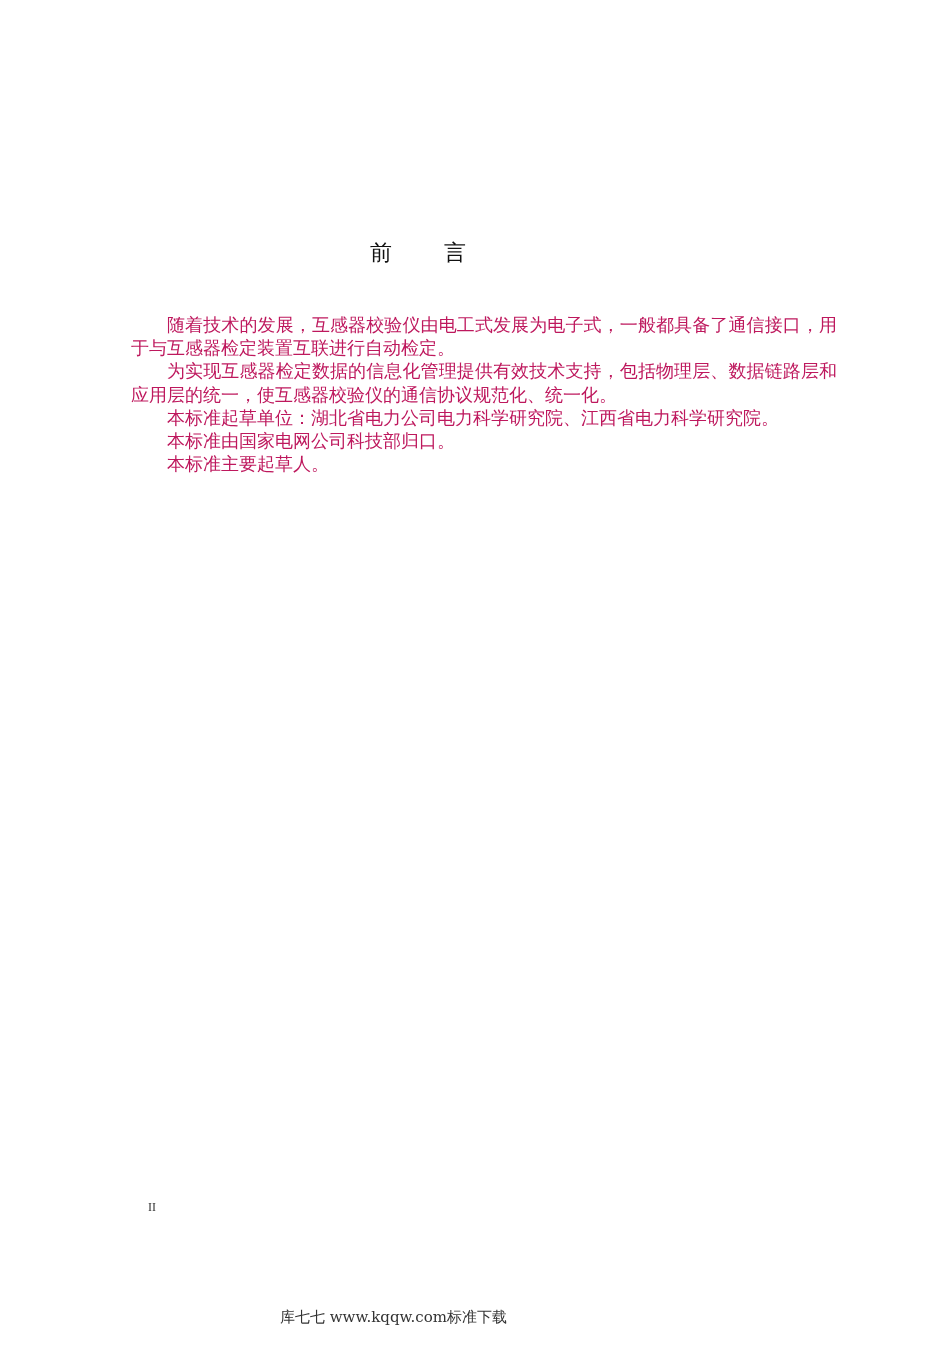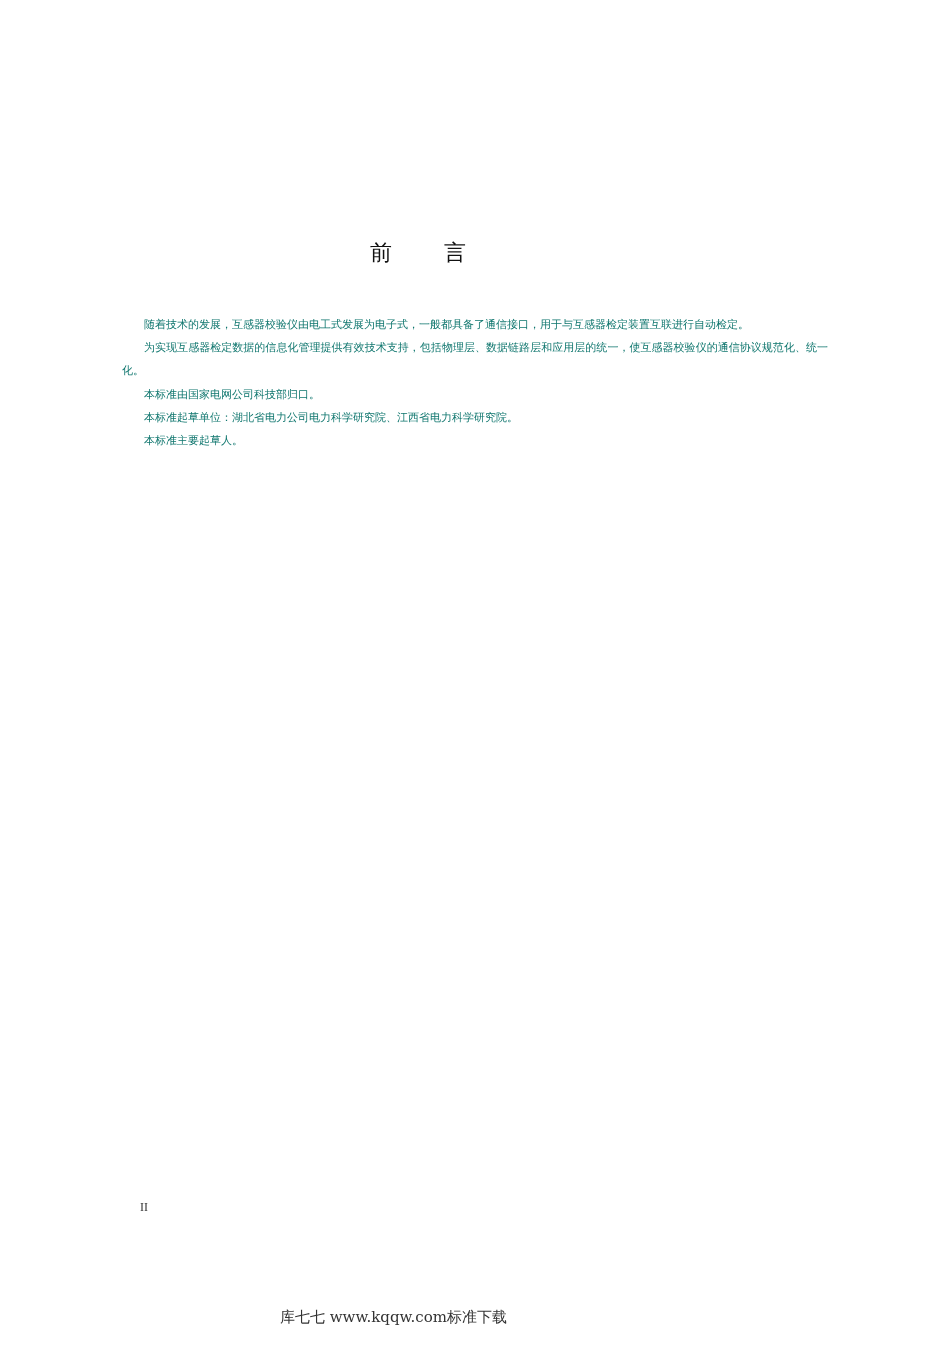--- a/index.html
+++ b/index.html
@@ -36,36 +36,36 @@
     }
     .title span {
       display: inline-block;
     }
     .title .gap {
       width: 52px;
     }
     .body {
       position: absolute;
       top: 313px;
-      left: 122px;
+      left: 131px;
       width: 706px;
-      font-size: 11px;
+      font-size: 18px;
       line-height: 23.2px;
-      color: #0f766e;
+      color: #be185d;
       text-align: justify;
       text-justify: inter-character;
     }
     .para {
       margin: 0;
       text-indent: 2em;
     }
     .page-number {
       position: absolute;
       top: 1200px;
-      left: 140px;
+      left: 148px;
       font-size: 12px;
       color: #333;
       font-family: "Liberation Serif", serif;
     }
     .footer {
       position: absolute;
       top: 1308px;
       left: 0;
       width: 787px;
       text-align: center;
@@ -78,22 +78,22 @@
 
 <div class="page">
 
   <div class="title">
     <span>前</span><span class="gap"></span><span>言</span>
   </div>
 
   <div class="body">
     <p class="para">随着技术的发展，互感器校验仪由电工式发展为电子式，一般都具备了通信接口，用于与互感器检定装置互联进行自动检定。</p>
     <p class="para">为实现互感器检定数据的信息化管理提供有效技术支持，包括物理层、数据链路层和应用层的统一，使互感器校验仪的通信协议规范化、统一化。</p>
+    <p class="para">本标准起草单位：湖北省电力公司电力科学研究院、江西省电力科学研究院。</p>
     <p class="para">本标准由国家电网公司科技部归口。</p>
-    <p class="para">本标准起草单位：湖北省电力公司电力科学研究院、江西省电力科学研究院。</p>
     <p class="para">本标准主要起草人。</p>
   </div>
 
   <div class="page-number">II</div>
 
   <div class="footer">库七七 www.kqqw.com标准下载</div>
 
 </div>
 
 </body></html>

